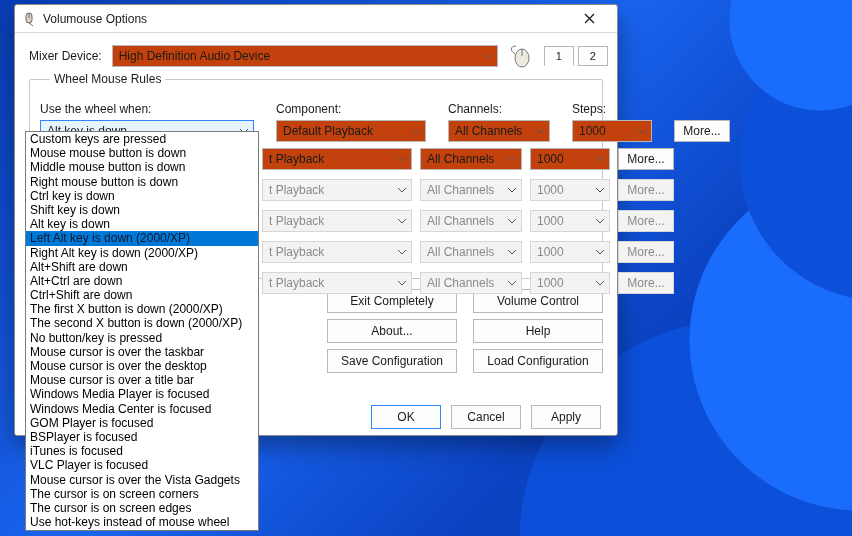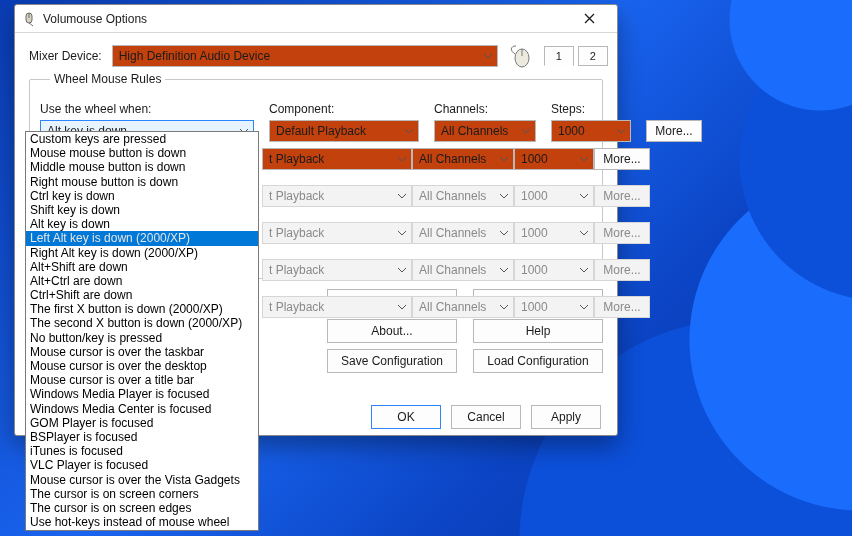--- a/index.html
+++ b/index.html
@@ -46,56 +46,56 @@
   .tab.active { border-bottom-color:#fff; }
 
   
   .group {
     position:relative; border:1px solid #c8c8c8; border-radius:2px;
     padding:22px 10px 10px 10px; height:200px;
   }
   .group .legend {
     position:absolute; top:-8px; left:20px; background:#fff; padding:0 4px;
   }
-  .cols-hdr, .rule-row { display:grid; grid-template-columns:214px 150px 102px 80px 56px; gap:15px; align-items:center; }
+  .cols-hdr, .rule-row { display:grid; grid-template-columns:214px 150px 102px 80px 56px; gap:22px; align-items:center; }
   .cols-hdr { margin-bottom:4px; }
   .rule-row { margin-bottom:6px; }
   .combo {
     height:22px; border:1px solid #b8b8b8; background:#c2410c; display:flex; align-items:center;
     padding:0 20px 0 6px; position:relative; overflow:hidden;
   }
   .combo.open { background:#e7f3ff; border-color:#2e86ff; }
   .combo.disabled, .btn.disabled { color:#8a8a8a; background:#f3f3f3; border-color:#d6d6d6; }
   .combo .caret { position:absolute; right:4px; top:50%; transform:translateY(-50%); pointer-events:none; }
   .btn {
     height:22px; border:1px solid #b8b8b8; background:#fdfdfd; display:flex;
     align-items:center; justify-content:center; font-size:12px;
   }
   .btn.primary { border-color:#2e86ff; }
 
   
-  .partial-grid { display:grid; grid-template-columns:150px 102px 80px 56px; margin-left:222px; margin-bottom:15px; align-items:center; }
+  .partial-grid { display:grid; grid-template-columns:150px 102px 80px 56px; gap:8px; margin-left:222px; margin-bottom:9px; align-items:center; }
 
   
   .lower-btns { display:flex; gap:16px; justify-content:flex-end; margin-top:10px; }
   .lower-col { display:flex; flex-direction:column; gap:6px; }
   .lower-btns .btn { width:130px; height:24px; }
 
   
   .dlg-btns { position:absolute; right:16px; bottom:6px; display:flex; gap:10px;text-align:center; }
   .dlg-btns .btn { width:70px; height:24px; }
 
   
   .dropdown {
     position:absolute; z-index:50; left:25px; top:131px; width:234px;
     background:#fff; border:1px solid #7a7a7a; max-height:400px; overflow:hidden;
     font-size:12px;
   }
   .dropdown .opt { height:14.2px; line-height:14px; padding:0 4px; white-space:nowrap; overflow:hidden; }
-  .dropdown .opt.sel { background:#0078d7; color:#e5e5e5; }
+  .dropdown .opt.sel { background:#0078d7; color:#0f172a; }
 
   .caret svg, .titlebar svg, .mouse-art svg, .close-btn svg { display:block; }
 </style>
 </head>
 <body>
 
 <div class="window">
 
   <div class="titlebar">
     <span class="icon">

